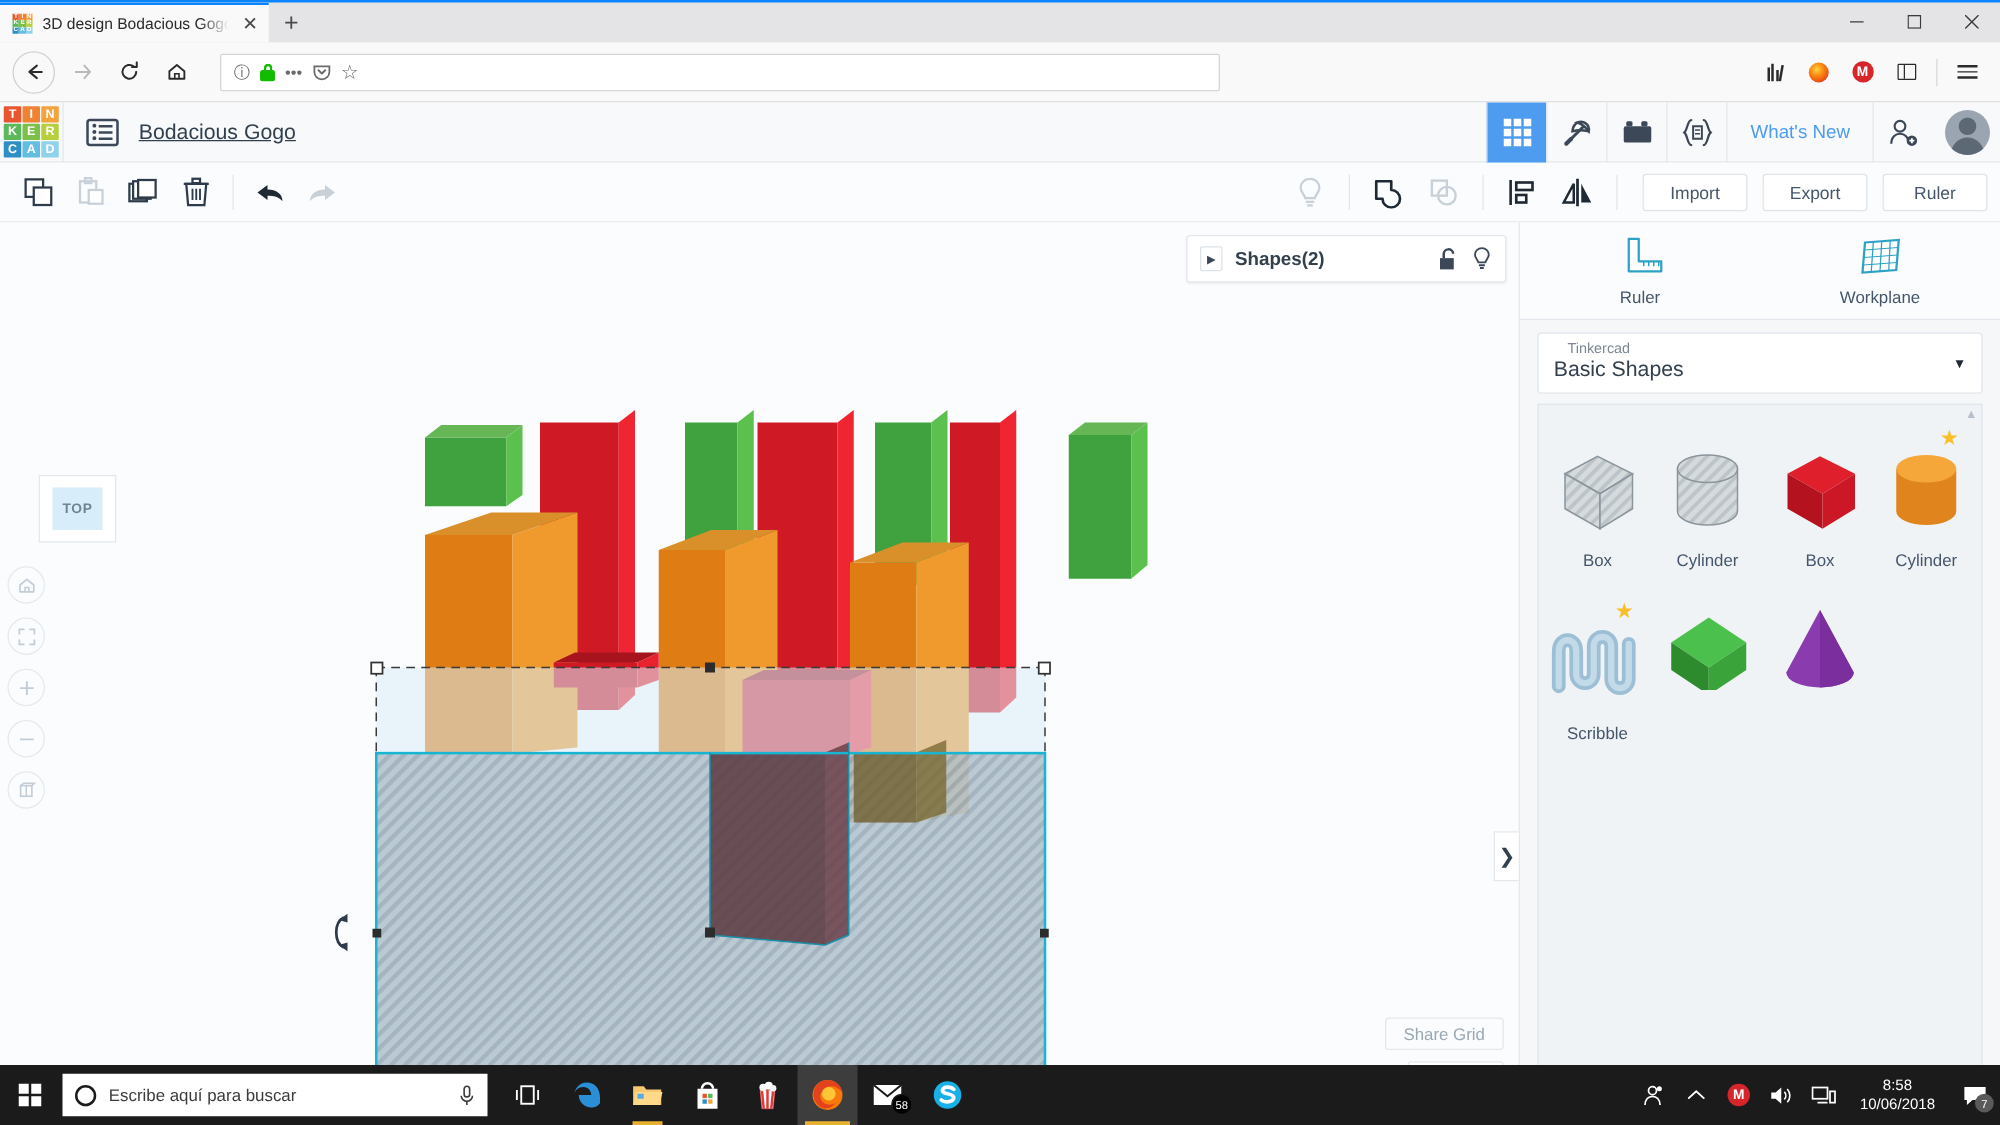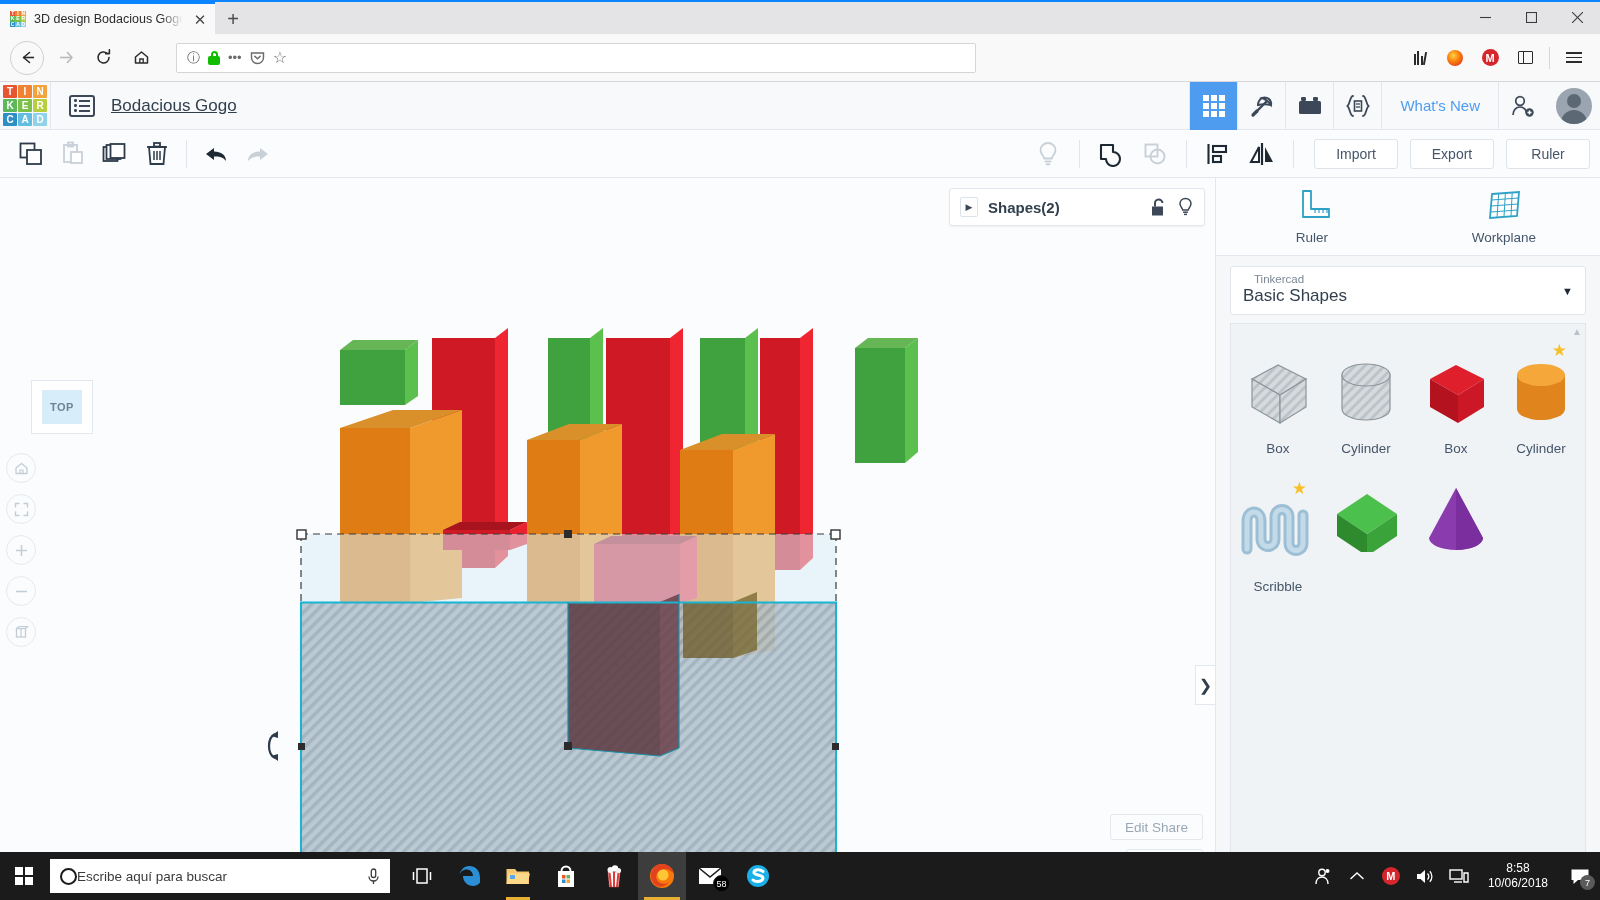--- a/index.html
+++ b/index.html
@@ -369,21 +369,21 @@
     position:absolute;left:0;bottom:0;width:1600px;height:48px;
     background:#1b1b1b;display:flex;align-items:center;color:#fff;
   }
   .start{
     width:48px;height:48px;display:flex;align-items:center;justify-content:center;
   }
   .winlogo{display:grid;grid-template-columns:1fr 1fr;grid-template-rows:1fr 1fr;gap:2px;width:18px;height:18px;}
   .winlogo i{background:#fff;display:block;}
   .tb-search{
     width:340px;height:34px;background:#fff;color:#3b3b3b;
-    display:flex;align-items:center;padding:0 10px;font-size:13.5px;
+    display:flex;align-items:center;gap:10px;padding:0 10px;font-size:13.5px;
     margin-left:2px;
   }
   .circ{width:17px;height:17px;border:2px solid #1b1b1b;border-radius:50%;}
   .tb-apps{display:flex;align-items:center;height:48px;margin-left:8px;}
   .tb-app{
     width:48px;height:48px;display:flex;align-items:center;justify-content:center;
     position:relative;
   }
   .tb-app.active{background:#3d3d3d;}
   .tb-app.active::after{content:"";position:absolute;left:6px;right:6px;bottom:0;height:3px;background:#e8b030;}
@@ -850,21 +850,21 @@
       <div class="sp-ic">
         <svg width="17" height="20" viewBox="0 0 17 20">
             <path d="M8.5 1.5 C5.2 1.5 3 3.9 3 6.8 C3 9.3 5.2 10.7 5.7 12.9 L11.3 12.9 C11.8 10.7 14 9.3 14 6.8 C14 3.9 11.8 1.5 8.5 1.5 Z" fill="none" stroke="#3c4858" stroke-width="1.5"></path>
             <line x1="6.1" y1="15.2" x2="10.9" y2="15.2" stroke="#3c4858" stroke-width="1.5"></line>
             <line x1="7" y1="17.4" x2="10" y2="17.4" stroke="#3c4858" stroke-width="1.5"></line>
           </svg>
       </div>
     </div>
 
     <div class="grid-controls">
-      <div class="editgrid-btn">Edit Share</div>
+      <div class="editgrid-btn">Share Grid</div>
       <div class="snapgrid">
         <span>Snap Grid</span>
         <span class="snap-select">
           <span>5.0 mm</span>
           <span style="font-size:8px;">▲</span>
         </span>
       </div>
     </div>
 
     <div class="collapse-tab">❯</div>

